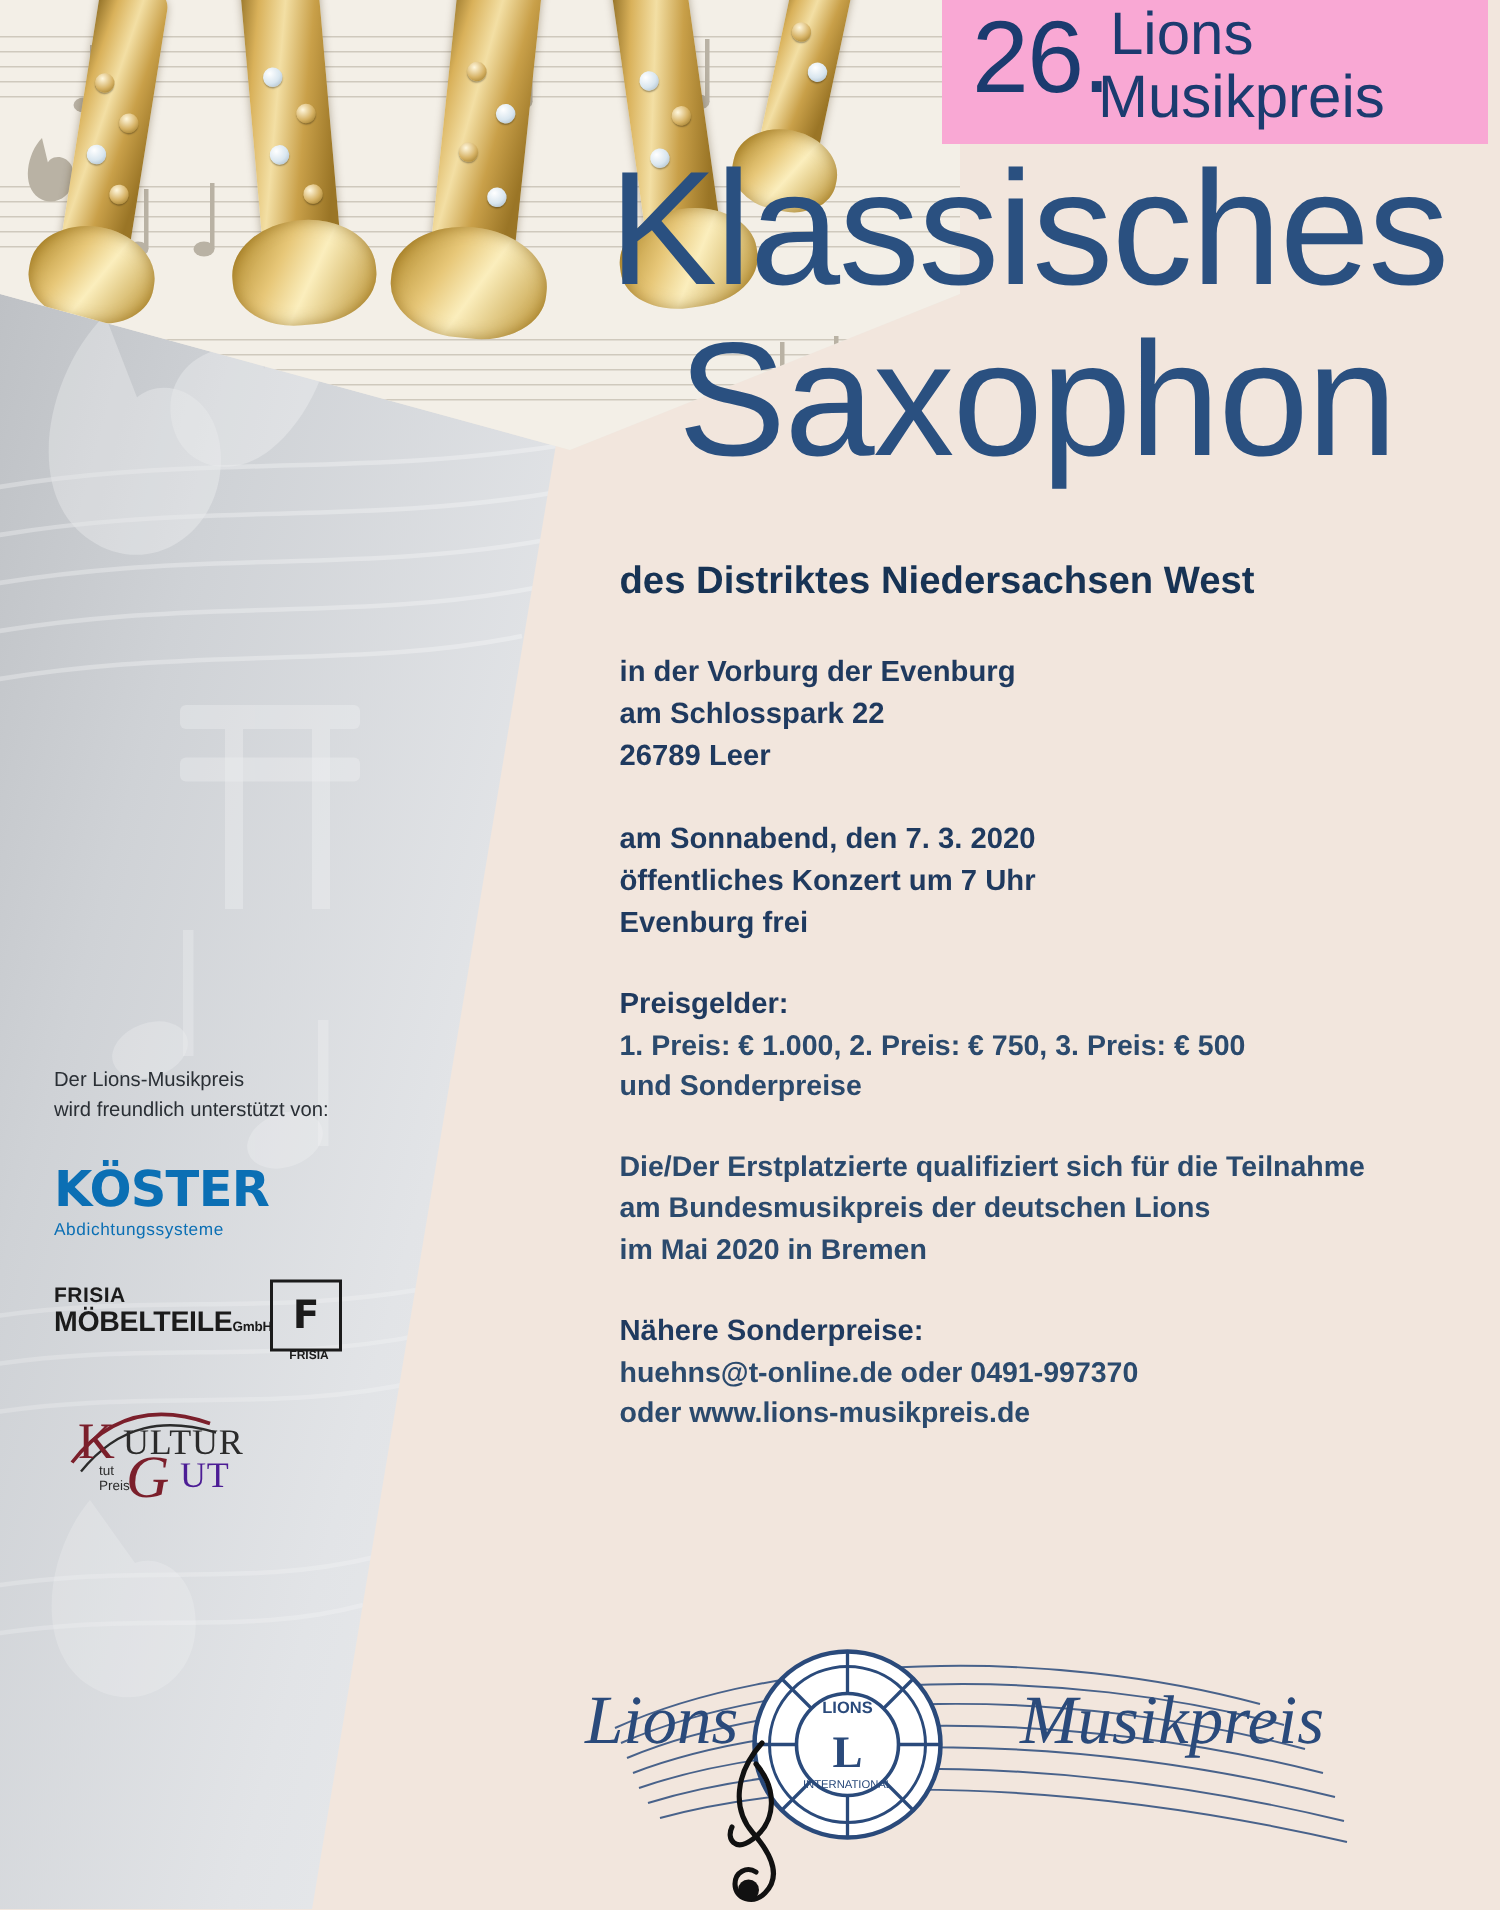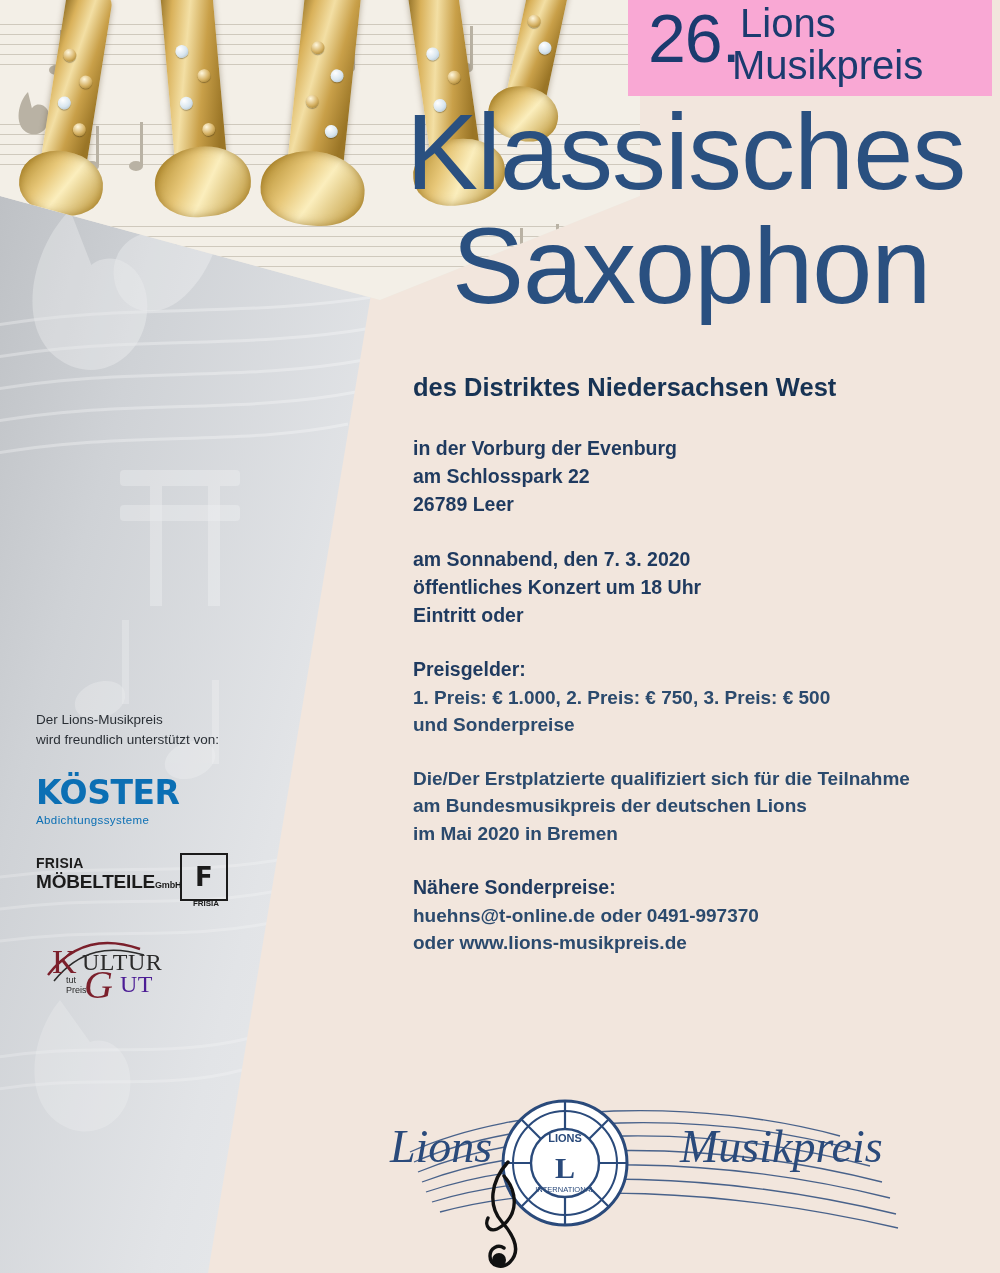--- a/index.html
+++ b/index.html
@@ -333,22 +333,22 @@
     <div class="lead">des Distriktes Niedersachsen West</div>
 
     <div class="blk">
       <p class="s19 bold">in der Vorburg der Evenburg</p>
       <p class="s19 bold">am Schlosspark 22</p>
       <p class="s19 bold">26789 Leer</p>
     </div>
 
     <div class="blk">
       <p class="s19 bold">am Sonnabend, den 7. 3. 2020</p>
-      <p class="s19 bold">öffentliches Konzert um 18 Uhr</p>
-      <p class="s19 bold">Eintritt oder</p>
+      <p class="s19 bold">öffentliches Konzert um 7 Uhr</p>
+      <p class="s19 bold">Evenburg frei</p>
     </div>
 
     <div class="blk">
       <p class="s19 bold">Preisgelder:</p>
       <p class="s185 reg">1. Preis: € 1.000, 2. Preis: € 750, 3. Preis: € 500</p>
       <p class="s185 reg">und Sonderpreise</p>
     </div>
 
     <div class="blk">
       <p class="s185 reg">Die/Der Erstplatzierte qualifiziert sich für die Teilnahme</p>

